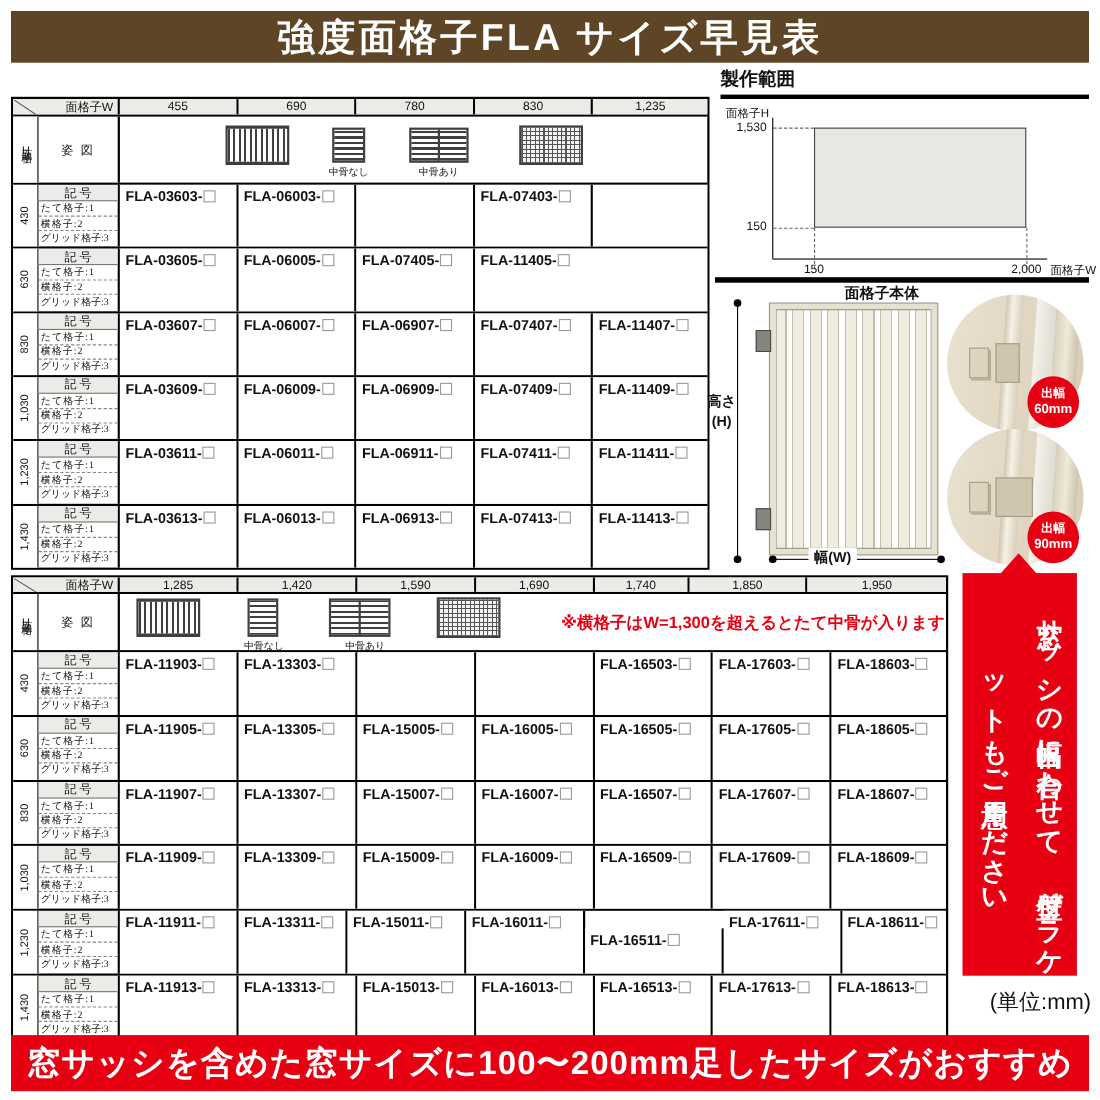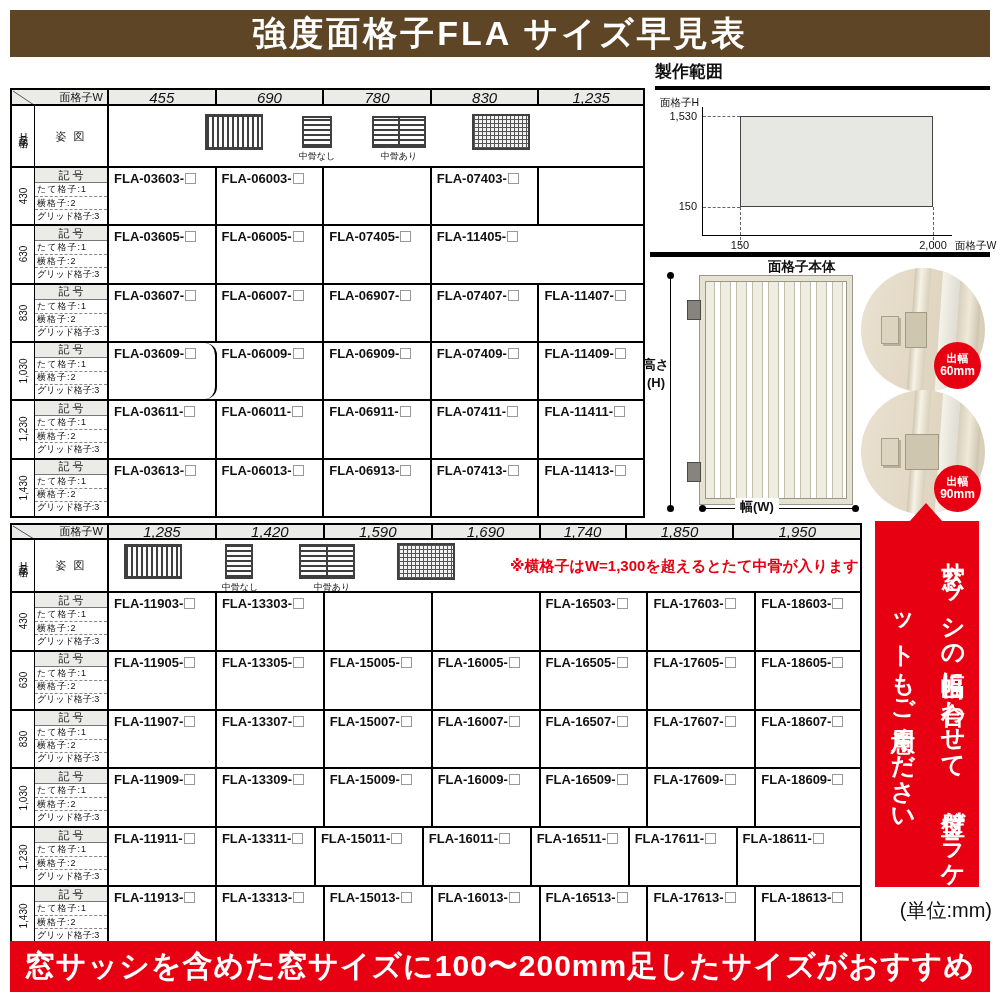--- a/index.html
+++ b/index.html
@@ -26,26 +26,26 @@
     font-size:20px; color:#111; }
 
   
   .size-table { position:absolute; border:2px solid #000; background:#fff;
     display:flex; flex-direction:column; }
   .t-row { display:flex; border-bottom:2px solid #000; }
   .t-row:last-child { border-bottom:none; }
   .t-row.flex1 { flex:1; }
   .t-cell { border-right:2px solid #000; position:relative; overflow:hidden; }
   .t-cell:last-child { border-right:none; }
-  .hdr { background:#ebebe7; font-size:15px; display:flex; align-items:center; justify-content:center;font-style:italic; }
+  .hdr { background:#ebebe7; font-size:11px; display:flex; align-items:center; justify-content:center; }
   .corner { background:#ebebe7; display:flex; align-items:center; justify-content:flex-end;
     padding-right:4px; font-size:11px; }
   .corner svg { position:absolute; left:0; top:0; }
   .ncell { width:23px; border-right:1px solid #000; background:#fff; display:flex; }
-  .lcell { width:74px; }
+  .lcell { width:74px;font-family:Liberation Serif, serif; }
   .mcell { flex:1; }
   .dcell { font-size:13px; font-weight:bold; padding:3px 0 0 5px; background:#fff; }
   .vup { writing-mode:vertical-rl; text-orientation:upright; font-size:10px;
     letter-spacing:1px; margin:auto; }
   .rot { position:absolute; left:50%; top:50%; transform:translate(-50%,-50%) rotate(-90deg);
     font-size:10px; white-space:nowrap; }
   .code-hd { height:15px; background:#ebebe7; border-bottom:1px solid #777;
     display:flex; align-items:center; justify-content:center; font-size:11px; }
   .type-row { height:13px; font-size:9px; display:flex; align-items:center; padding-left:2px;
     letter-spacing:1px; white-space:nowrap; }
@@ -194,21 +194,21 @@
       <div class="t-row flex1">
         <div class="t-cell ncell">
           <span class="rot">1,030</span>
         </div>
         <div class="t-cell lcell">
           <div class="code-hd">記 号</div>
           <div class="type-row">たて格子:1</div>
           <div class="type-row">横格子:2</div>
           <div class="type-row tight">グリッド格子:3</div>
         </div>
-        <div class="t-cell dcell" style="width: 107.6px; border-radius: 12px;"><span>FLA-03609-</span><span class="cbx"></span></div>
+        <div class="t-cell dcell" style="width: 107.6px;"><span>FLA-03609-</span><span class="cbx"></span></div>
         <div class="t-cell dcell" style="width: 107.6px;"><span>FLA-06009-</span><span class="cbx"></span></div>
         <div class="t-cell dcell" style="width: 107.6px;"><span>FLA-06909-</span><span class="cbx"></span></div>
         <div class="t-cell dcell" style="width: 107.6px;"><span>FLA-07409-</span><span class="cbx"></span></div>
         <div class="t-cell dcell" style="flex: 1 1 0%;"><span>FLA-11409-</span><span class="cbx"></span></div>
       </div>
       <div class="t-row flex1">
         <div class="t-cell ncell">
           <span class="rot">1,230</span>
         </div>
         <div class="t-cell lcell">
@@ -350,21 +350,21 @@
         <div class="t-cell lcell">
           <div class="code-hd">記 号</div>
           <div class="type-row">たて格子:1</div>
           <div class="type-row">横格子:2</div>
           <div class="type-row tight">グリッド格子:3</div>
         </div>
         <div class="t-cell dcell" style="width: 107.9px;"><span>FLA-11911-</span><span class="cbx"></span></div>
         <div class="t-cell dcell" style="width: 99px;"><span>FLA-13311-</span><span class="cbx"></span></div>
         <div class="t-cell dcell" style="width: 107.9px;"><span>FLA-15011-</span><span class="cbx"></span></div>
         <div class="t-cell dcell" style="width: 107.9px;"><span>FLA-16011-</span><span class="cbx"></span></div>
-        <div class="t-cell dcell" style="width: 98px;"><span>FLA-16511-</span><span class="cbx"></span></div>
+        <div class="t-cell dcell" style="width: 126px; margin-top: 16px;"><span>FLA-16511-</span><span class="cbx"></span></div>
         <div class="t-cell dcell" style="width: 107.9px;"><span>FLA-17611-</span><span class="cbx"></span></div>
         <div class="t-cell dcell" style="flex: 1 1 0%;"><span>FLA-18611-</span><span class="cbx"></span></div>
       </div>
       <div class="t-row flex1">
         <div class="t-cell ncell">
           <span class="rot">1,430</span>
         </div>
         <div class="t-cell lcell">
           <div class="code-hd">記 号</div>
           <div class="type-row">たて格子:1</div>

